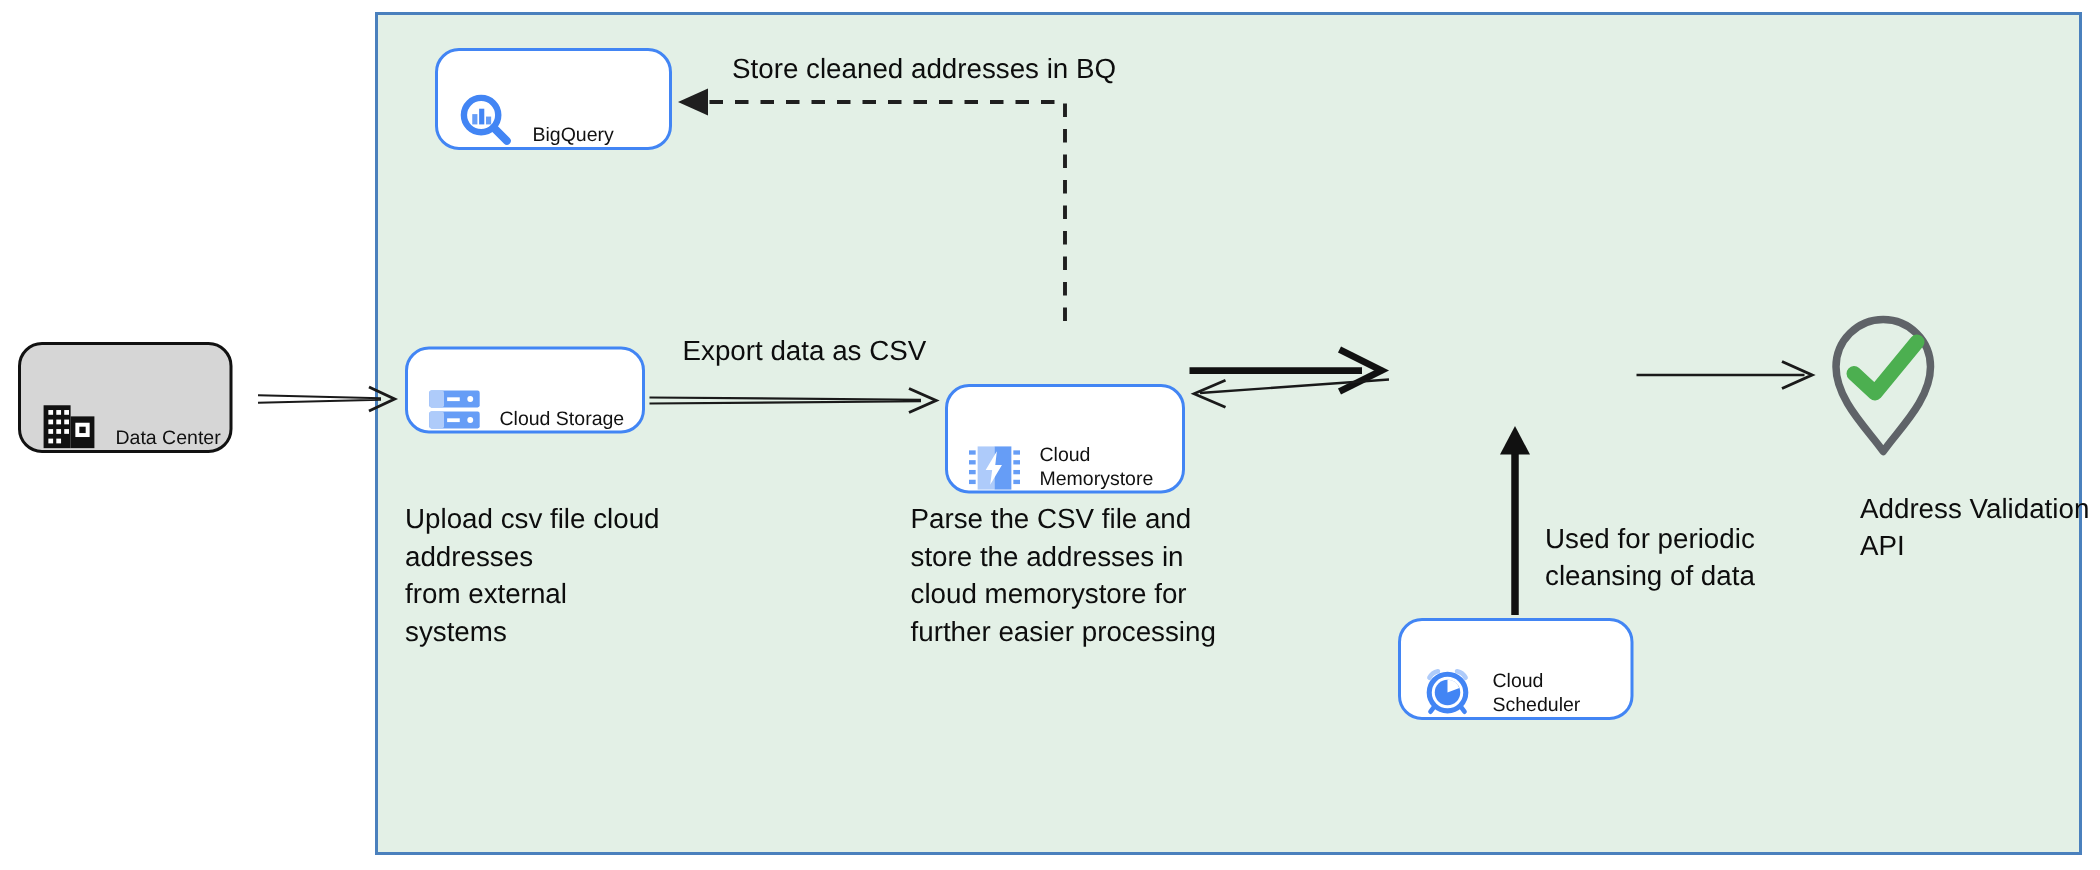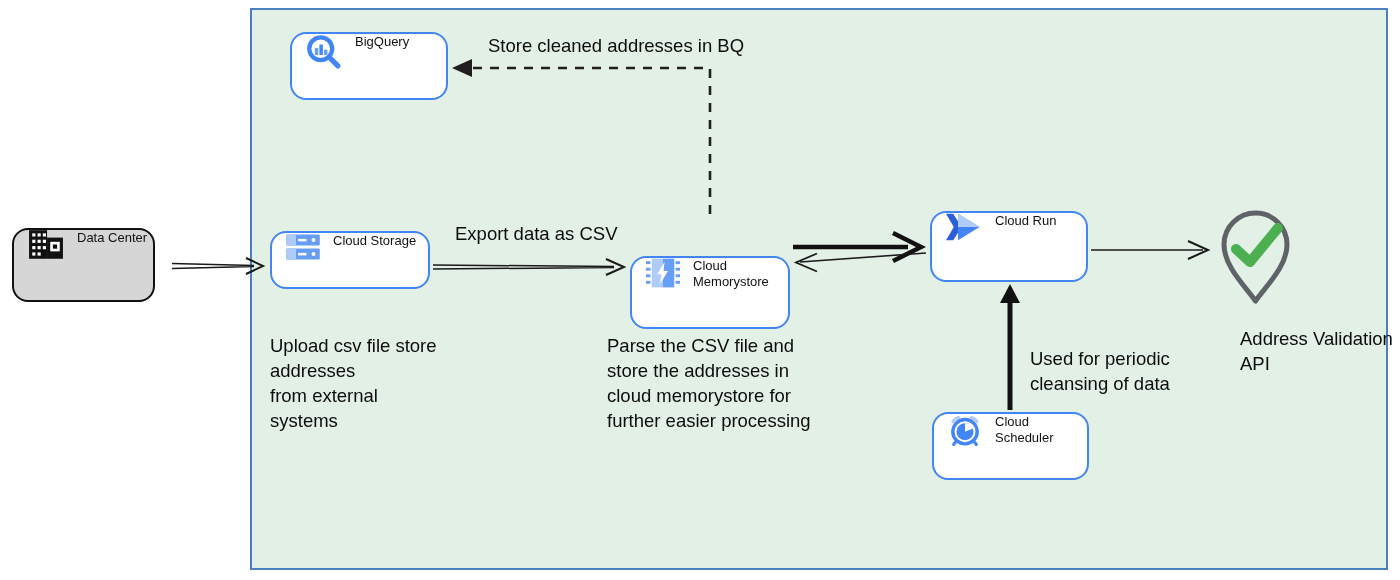--- a/index.html
+++ b/index.html
@@ -5,21 +5,21 @@
   html,body{margin:0;padding:0;background:#ffffff;}
   #canvas{
     position:relative;width:1400px;height:580px;overflow:hidden;
     font-family:"Liberation Sans", sans-serif;color:#111;background:#ffffff;
   }
   #gcp-boundary{
     position:absolute;left:250px;top:8px;width:1138px;height:562px;
     background:#e3f0e6;border:2.5px solid #4a80bd;box-sizing:border-box;
   }
   .node{
-    position:absolute;display:flex;align-items:flex-start;box-sizing:border-box;
+    position:absolute;display:flex;align-items:flex-end;box-sizing:border-box;
     border-radius:16px;background:#ffffff;border:2.5px solid #4285f4;
     padding-left:14px;gap:13px;
   }
   .node .nlabel{font-size:13px;line-height:1.25;color:#111;}
   #node-data-center{left:12px;top:228px;width:143px;height:74px;background:#d6d6d6;border:2.5px solid #111;}
   #node-cloud-storage{left:270px;top:231px;width:160px;height:58px;}
   #node-bigquery{left:290px;top:32px;width:158px;height:68px;}
   #node-memorystore{left:630px;top:212px;width:160px;height:73px;margin-top:44px;}
   #node-memorystore .nlabel{width:84px;}
   #node-cloud-run{left:930px;top:211px;width:158px;height:71px;}
@@ -144,45 +144,37 @@
         <rect x="22.6" y="12" width="3.4" height="2.2"></rect>
           <rect x="22.6" y="17" width="3.4" height="2.2"></rect>
       </g>
       <rect x="4.4" y="0" width="8.6" height="22" fill="#aecbfa"></rect>
       <rect x="13" y="0" width="8.6" height="22" fill="#669df6"></rect>
       <polygon points="14.2,2.5 8.5,12 11.8,12 10.8,19.5 16.8,9.5 13.4,9.5" fill="#fff"></polygon>
     </svg>
     <span class="nlabel">Cloud Memorystore</span>
   </div>
 
-  <div class="node" id="node-cloud-run">
-    <svg class="icon" width="36" height="28" viewBox="0 0 30 22">
-      <polygon points="0,0 6,0 13,11 6,22 0,22 6.5,11" fill="#2b5fd9"></polygon>
-      <polygon points="10,0 28,11 10,22" fill="#4285f4"></polygon>
-      <polygon points="10,0 28,11 10,11" fill="#aecbfa"></polygon>
-    </svg>
-    <span class="nlabel">Cloud Run</span>
-  </div>
 
   <div class="node" id="node-scheduler">
     <svg class="icon" width="34" height="34" viewBox="0 0 24 24">
       <path d="M3.5 5.5 A6 6 0 0 1 7.5 2.5" stroke="#aecbfa" stroke-width="2.2" fill="none" stroke-linecap="round"></path>
       <path d="M20.5 5.5 A6 6 0 0 0 16.5 2.5" stroke="#aecbfa" stroke-width="2.2" fill="none" stroke-linecap="round"></path>
       <circle cx="12" cy="12.5" r="8.6" fill="#fff" stroke="#4285f4" stroke-width="2.4"></circle>
       <circle cx="12" cy="12.5" r="6" fill="#4285f4"></circle>
       <path d="M12 12.5 L12 6.5 A6 6 0 0 1 17.6 10.3 z" fill="#fff"></path>
       <line x1="5.5" y1="19.5" x2="4" y2="21.5" stroke="#4285f4" stroke-width="2.2" stroke-linecap="round"></line>
       <line x1="18.5" y1="19.5" x2="20" y2="21.5" stroke="#4285f4" stroke-width="2.2" stroke-linecap="round"></line>
     </svg>
     <span class="nlabel">Cloud Scheduler</span>
   </div>
 
   <div class="ann" id="ann-store-bq">Store cleaned addresses in BQ</div>
   <div class="ann" id="ann-export-csv">Export data as CSV</div>
-  <div class="ann" id="ann-upload">Upload csv file store
+  <div class="ann" id="ann-upload">Upload csv file cloud
 addresses
 from external
 systems</div>
   <div class="ann" id="ann-parse">Parse the CSV file and
 store the addresses in
 cloud  memorystore for
 further easier processing</div>
   <div class="ann" id="ann-scheduler">Used for periodic
 cleansing of data</div>
   <div class="ann" id="ann-pin-label">Address Validation

